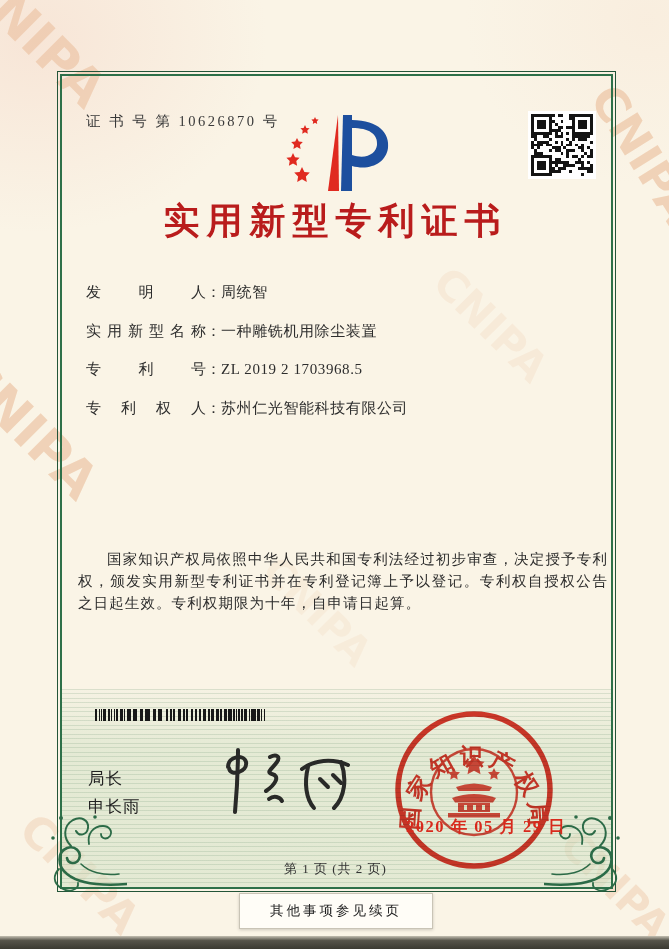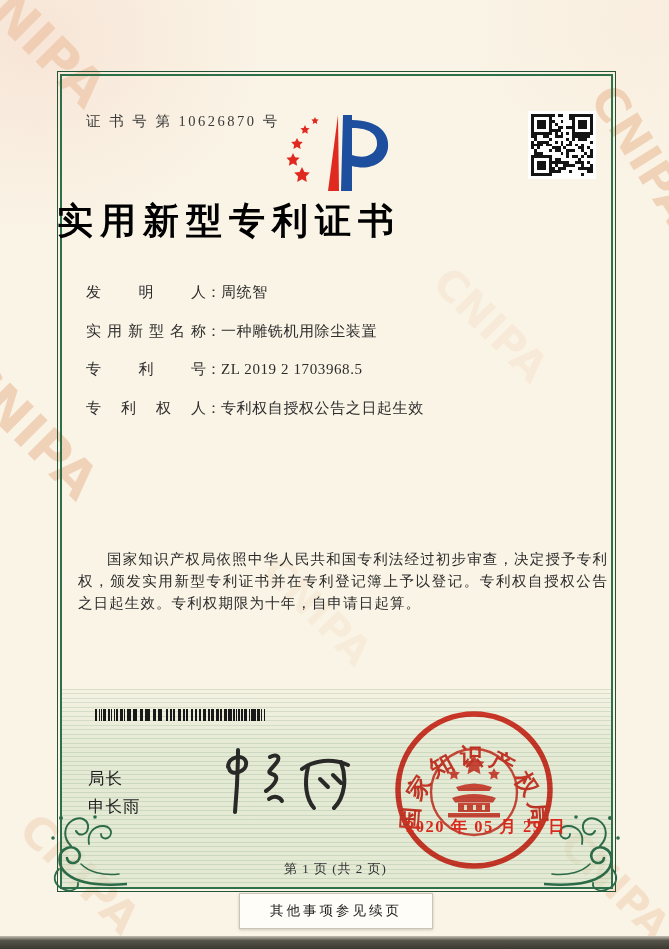--- a/index.html
+++ b/index.html
@@ -31,22 +31,22 @@
   .flourish{position:absolute;z-index:4;width:82px;height:86px;}
   .flourish.left{left:45px;top:809px;}
   .flourish.right{left:544px;top:809px;transform:scaleX(-1);}
 
   
   .certno{position:absolute;left:86px;top:112px;z-index:5;font-size:14.5px;color:#3a3a3a;letter-spacing:2.5px;}
   .logo{position:absolute;left:281px;top:111px;width:112px;height:86px;z-index:5;}
   .qr{position:absolute;left:528px;top:111px;width:68px;height:68px;background:#fff;padding:3px;box-sizing:border-box;z-index:5;}
   #qr{display:grid;width:100%;height:100%;grid-template-rows:repeat(21,1fr);grid-template-columns:repeat(21,1fr);}
   #qr i{background:#141414;}
-  .title{position:absolute;left:57px;top:197px;width:557px;z-index:5;
-         font-size:36px;font-weight:bold;color:#000000;letter-spacing:7px;}
+  .title{position:absolute;left:57px;top:197px;width:557px;text-align:center;z-index:5;
+         font-size:36px;font-weight:bold;color:#b91c1c;letter-spacing:7px;}
 
   
   .fields{position:absolute;left:86px;top:273px;width:505px;z-index:5;font-size:15px;color:#2d2d2d;}
   .frow{position:relative;height:38.6px;line-height:38.6px;white-space:nowrap;}
   .lbl{display:inline-block;width:120px;text-align:justify;text-align-last:justify;vertical-align:top;}
   .colon{display:inline-block;}
   .val{letter-spacing:.6px;}
   .pair2{position:absolute;left:246px;top:0;}
   .pair2 .lbl{width:118px;}
 
@@ -381,21 +381,21 @@
     <div class="frow">
       <span class="lbl">发明人</span><span class="colon">：</span><span class="val">周统智</span>
     </div>
     <div class="frow">
       <span class="lbl">实用新型名称</span><span class="colon">：</span><span class="val">一种雕铣机用除尘装置</span>
     </div>
     <div class="frow">
       <span class="lbl">专利号</span><span class="colon">：</span><span class="val">ZL 2019 2 1703968.5</span>
     </div>
     <div class="frow">
-      <span class="lbl">专利权人</span><span class="colon">：</span><span class="val">专利权自授权公告之日起生效</span>
+      <span class="lbl">专利权人</span><span class="colon">：</span><span class="val">苏州仁光智能科技有限公司</span>
     </div>
   </div>
 
   <div class="paras">
     <p>国家知识产权局依照中华人民共和国专利法经过初步审查，决定授予专利权，颁发实用新型专利证书并在专利登记簿上予以登记。专利权自授权公告之日起生效。专利权期限为十年，自申请日起算。</p>
   </div>
 
   <div class="barcode"></div>
 
   <div class="officer">

